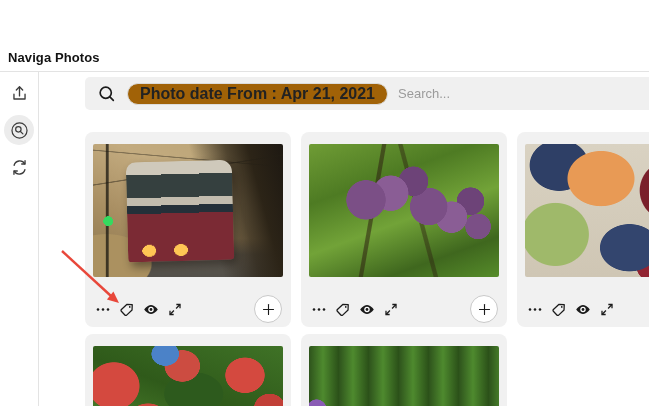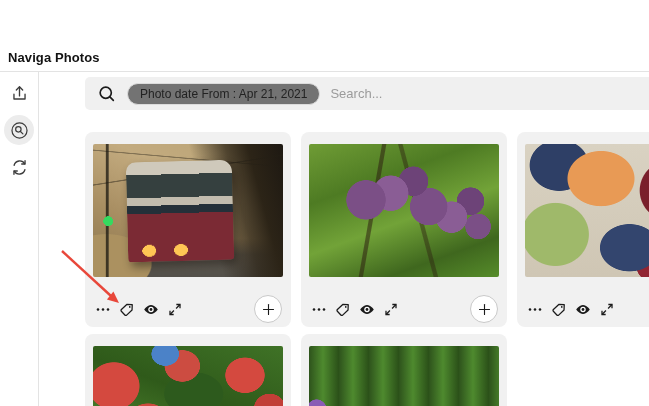--- a/index.html
+++ b/index.html
@@ -20,22 +20,22 @@
              border-right:1px solid #e3e3e3; display:flex; flex-direction:column; align-items:center; padding-top:6px; }
   .rail-item { width:30px; height:30px; border-radius:50%; display:flex; align-items:center; justify-content:center;
                margin-bottom:7px; cursor:pointer; color:#3c3c3c; }
   .rail-item.active { background:#ececec; }
   .rail-item svg { display:block; }
 
   
   .searchbar { position:absolute; left:85px; top:5px; width:740px; height:33px; background:#f0f0f0;
                border-radius:5px; display:flex; align-items:center; padding:0 10px 0 12px; }
   .searchbar .mag { color:#1b1b1b; display:flex; margin-right:10px; }
-  .chip { background:#737373; border:1px solid #dcdcdc; border-radius:11px; height:22px; display:flex; align-items:center;
-          padding:0 12px; font-size:12px; font-weight:400; color:#222; white-space:nowrap; cursor:pointer; }
+  .chip { background:#a16207; border:1px solid #dcdcdc; border-radius:11px; height:22px; display:flex; align-items:center;
+          padding:0 12px; font-size:16px; font-weight:700; color:#222; white-space:nowrap; cursor:pointer; }
   .search-input { border:none; outline:none; background:transparent; font-size:13px; color:#333;
                   margin-left:10px; flex:1; font-family:"Liberation Sans", sans-serif; }
   .search-input::placeholder { color:#9b9b9b; }
 
   
   .grid { position:absolute; left:85px; top:60px; width:700px; height:500px; }
   .card { position:absolute; width:206px; height:195px; background:#f1f1f1; border-radius:8px; padding:12px 8px 0 8px; }
   .photo { position:relative; width:190px; height:133px; border-radius:2px; overflow:hidden; cursor:pointer; }
 
   .actions { position:absolute; left:8px; right:9px; bottom:4px; height:28px; display:flex; align-items:center; }

